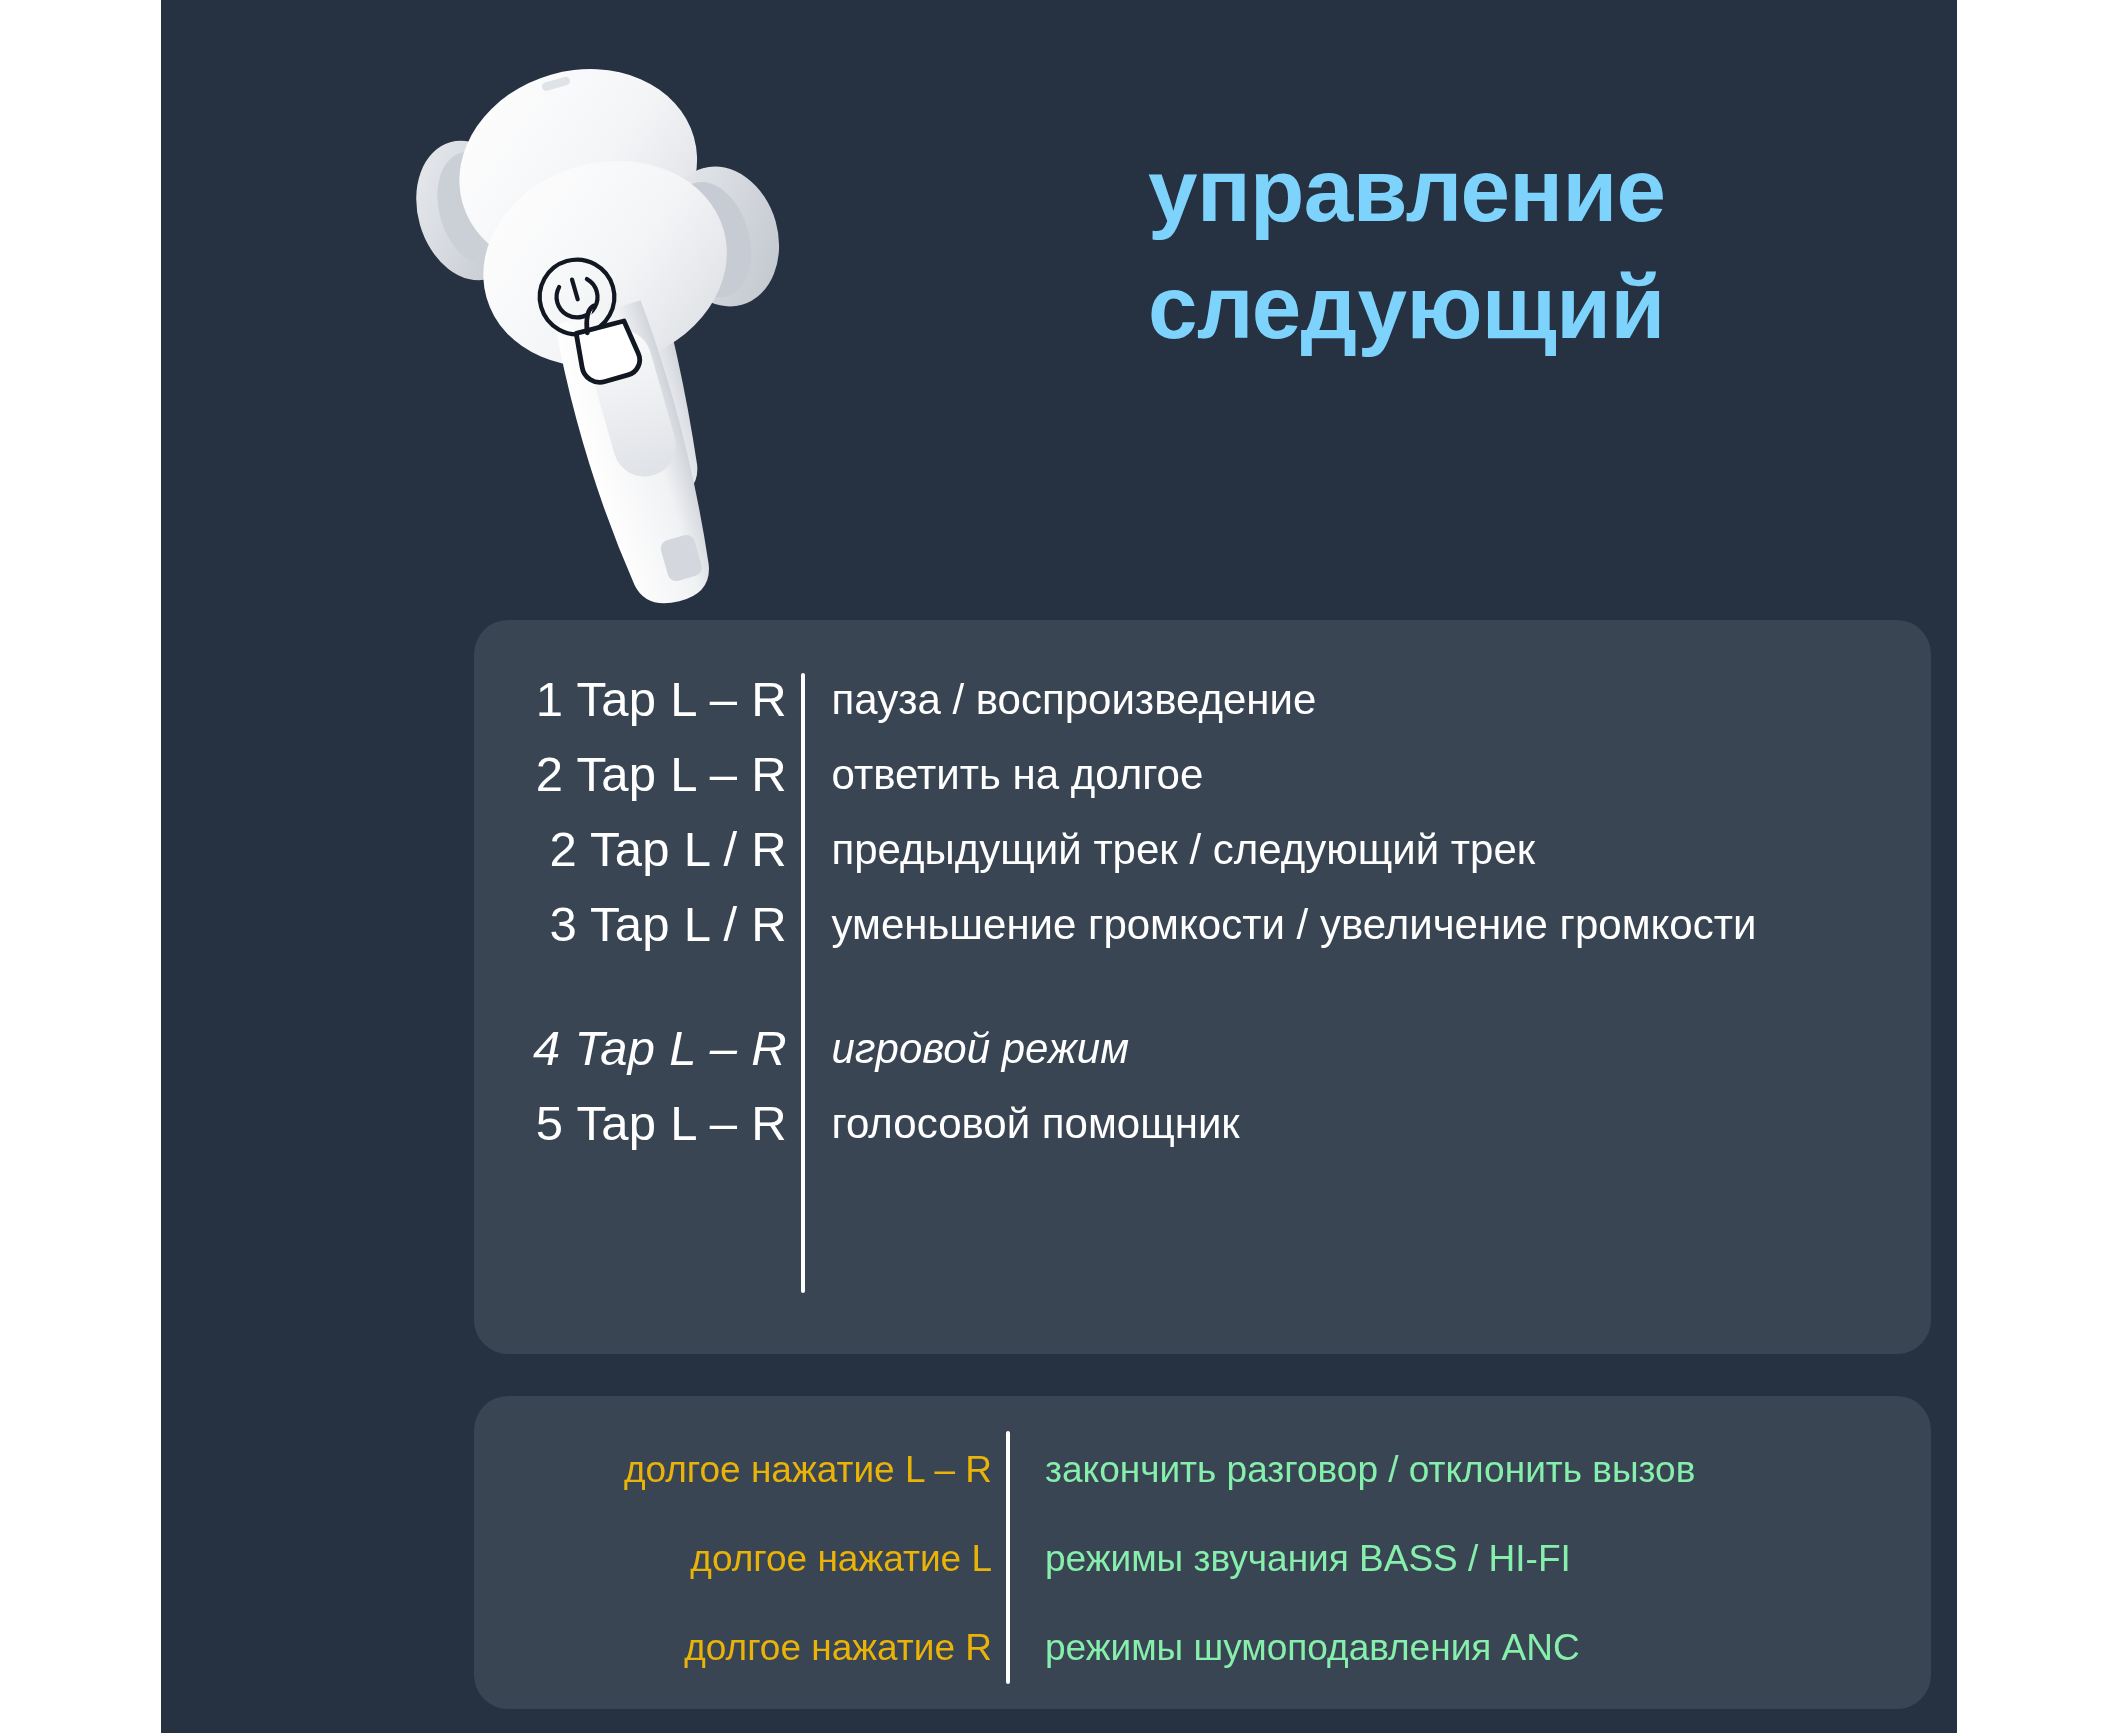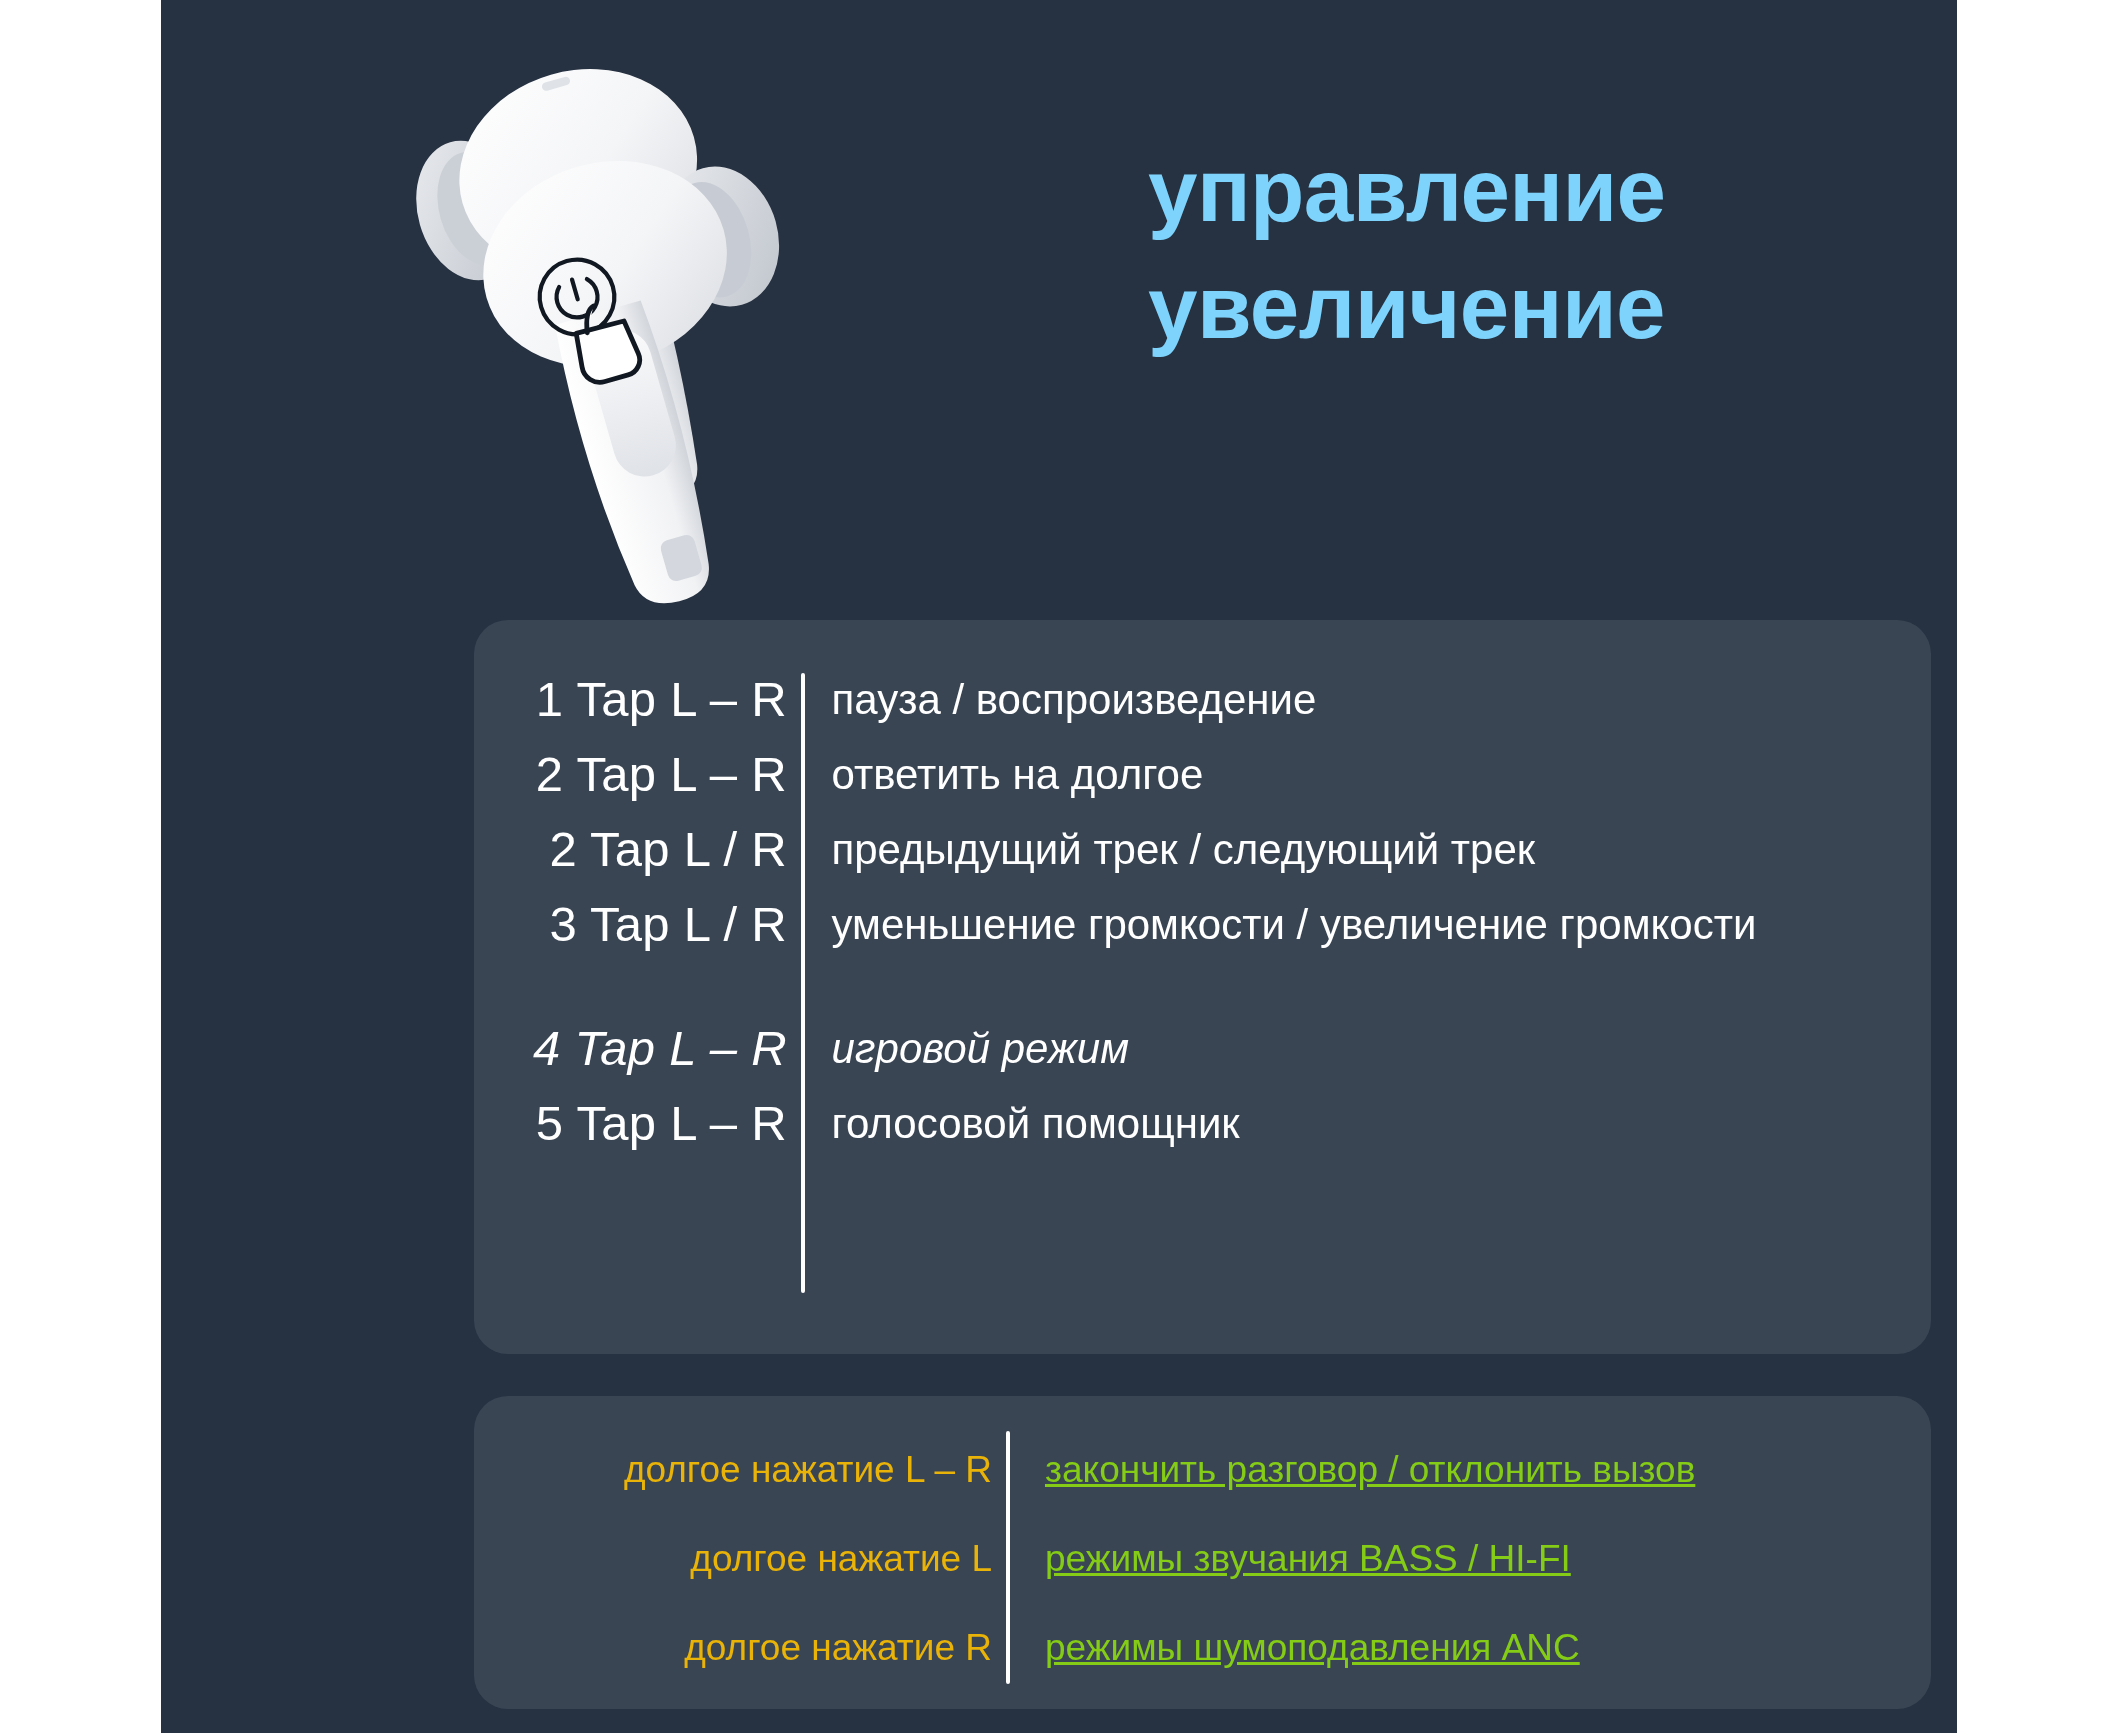--- a/index.html
+++ b/index.html
@@ -129,25 +129,24 @@
     width: 518px;
     text-align: right;
     padding-right: 24px;
     color: #eab308;
     font-size: 37px;
     line-height: 89px;
     white-space: nowrap;
   }
   .long-action {
     padding-left: 29px;
-    color: #84cc16;
+    color: #86efac;
     font-size: 37px;
     line-height: 89px;
     white-space: nowrap;
-    text-decoration: underline;
   }
   .long-divider {
     position: absolute;
     left: 845px;
     top: 1431px;
     width: 4.2px;
     height: 253px;
     background: #ffffff;
     border-radius: 2.4px;
   }
@@ -215,21 +214,21 @@
         <g fill="#ffffff" stroke="#121821" stroke-width="8" stroke-linejoin="round" stroke-linecap="round">
           <path d="M282 388 l-6 56 a30 30 0 0 0 30 34 l40 0 a26 26 0 0 0 26 -30 l-8 -58 z"></path>
           <path d="M300 392 q6 -36 22 -40"></path>
         </g>
       </g>
     </svg>
   </div>
 
   <h1 class="heading">
     <span class="line">управление</span>
-    <span class="line">увеличение</span>
+    <span class="line">следующий</span>
   </h1>
 
   <div class="card card-tap"></div>
   <div class="tap-divider"></div>
 
   <div class="tap-table">
     <div class="tap-row">
       <div class="tap-combo">1 Tap L – R</div>
       <div class="tap-action">пауза / воспроизведение</div>
     </div>

